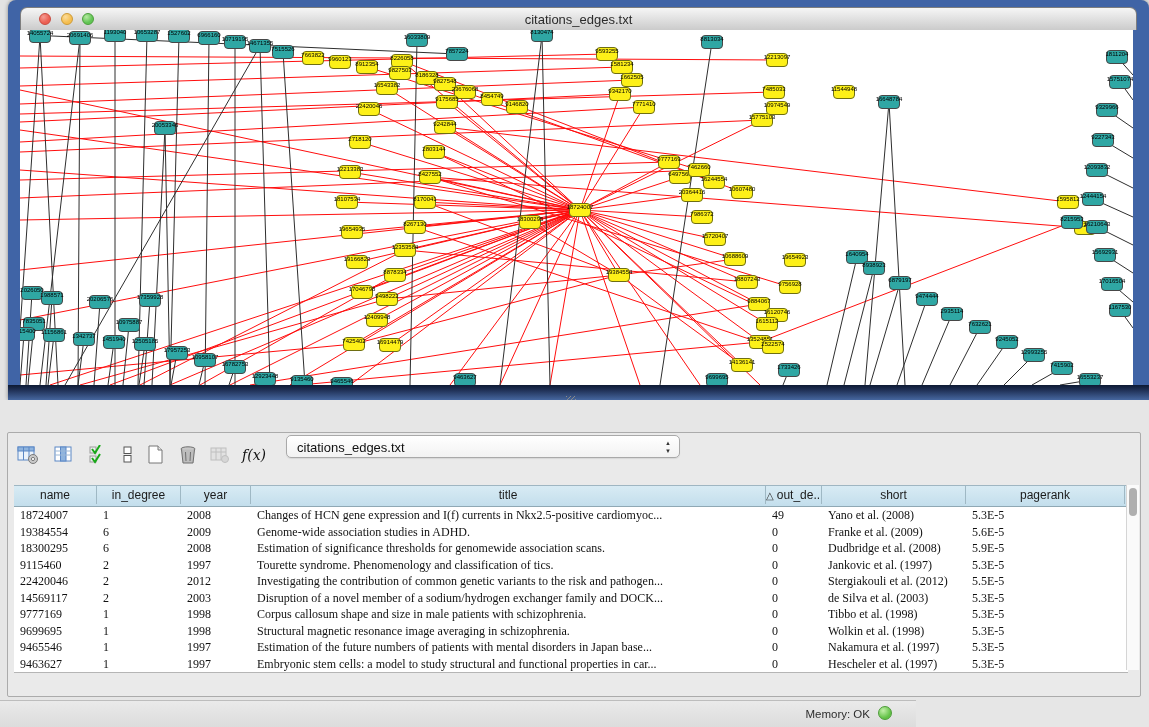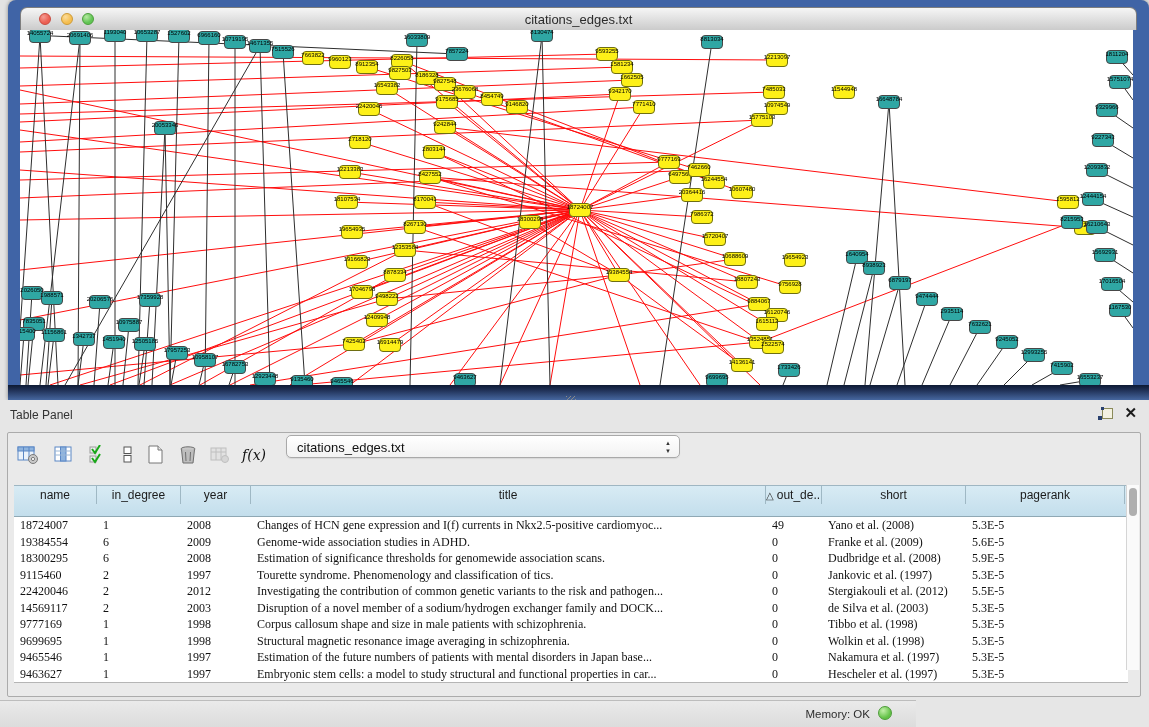--- a/index.html
+++ b/index.html
@@ -30,21 +30,21 @@
   
   .toolbar{position:absolute;left:6px;top:8px;height:32px;width:1100px;}
   .tool{position:absolute;top:2px;width:28px;height:26px;text-align:center;}
   .tool svg{display:block;margin:2px auto 0;}
   .fx-label{font-family:"DejaVu Serif",serif;font-style:italic;font-size:14px;color:#111;line-height:24px;}
   .dropdown{position:absolute;left:278px;top:2px;width:394px;height:23px;background:linear-gradient(#FFFFFF,#F2F2F2);border:1px solid #A9A9A9;border-radius:5px;box-sizing:border-box;box-shadow:0 1px 1px rgba(0,0,0,.08);}
   .dropdown .val{position:absolute;left:10px;top:4px;font-size:13px;color:#111;}
   .dropdown .spin{position:absolute;right:8px;top:3px;font-size:6px;line-height:8px;color:#333;text-align:center;}
   
   .tbl{position:absolute;left:6px;top:52px;width:1114px;}
-  .tbl-head{position:relative;height:32px;background:linear-gradient(#D8EBF4,#C3DEEC);border-top:1px solid #9FB6C2;border-bottom:1px solid #8FA8B4;box-sizing:border-box;white-space:nowrap;font-size:0;}
+  .tbl-head{position:relative;height:22px;background:linear-gradient(#D8EBF4,#C3DEEC);border-top:1px solid #9FB6C2;border-bottom:1px solid #8FA8B4;box-sizing:border-box;white-space:nowrap;font-size:0;}
   .th{display:inline-block;height:18px;line-height:18px;font-size:12px;color:#1B1B1B;text-align:center;border-right:1px solid #9FB8C4;box-sizing:border-box;overflow:hidden;vertical-align:top;}
   .th .sort{font-size:10px;margin-right:3px;color:#333;}
   .tbl-body{position:relative;background:#FFFFFF;border-bottom:1px solid #B5B5B5;}
   .tr{height:16.5px;line-height:16.5px;white-space:nowrap;font-size:0;font-family:Liberation Serif, serif;}
   .td{display:inline-block;height:16.5px;font-size:12px;color:#111;padding-left:6px;box-sizing:border-box;overflow:hidden;text-overflow:clip;vertical-align:top;}
   
   .vscroll{position:absolute;right:1px;top:52px;width:13px;background:#FAFAFA;border-left:1px solid #D5D5D5;box-sizing:border-box;}
   .vthumb{position:absolute;left:2px;top:3px;width:8px;height:28px;background:#AFAFAF;border-radius:4px;}
   
   .tabbar{position:absolute;left:50%;transform:translateX(-50%);bottom:6px;height:20px;white-space:nowrap;font-size:0;border:1px solid #8F8F8F;border-radius:5px;overflow:hidden;background:#FAFAFA;box-shadow:0 1px 0 rgba(255,255,255,.6);}
@@ -706,29 +706,20 @@
           </g>
         </g>
     </svg>
   </div>
   <div class="frame-bottom"></div>
 </div>
 
 <div class="grip"></div>
 
 <div class="table-panel">
-  <div class="panel-header">
-    <span class="panel-title">Table Panel</span>
-    <span class="float-btn">
-      <span class="big"></span>
-      <span class="sq1"></span>
-      <span class="sq2"></span>
-    </span>
-    <span class="close-btn">✕</span>
-  </div>
 
   <div class="panel-box">
     <div class="toolbar" id="toolbar">
         <div class="tool" style="left: 0px;">
           <svg width="22" height="20">
             <rect x="1" y="2" width="16" height="13" fill="#EAF2FB" stroke="#5B87C5"></rect>
             <rect x="1" y="2" width="16" height="4" fill="#8FB4DE" stroke="#5B87C5"></rect>
             <line x1="6.5" y1="2" x2="6.5" y2="15" stroke="#5B87C5"></line>
             <line x1="12" y1="2" x2="12" y2="15" stroke="#5B87C5"></line>
             <circle cx="16" cy="14" r="4.5" fill="#C9C9C9" stroke="#7A7A7A"></circle>

